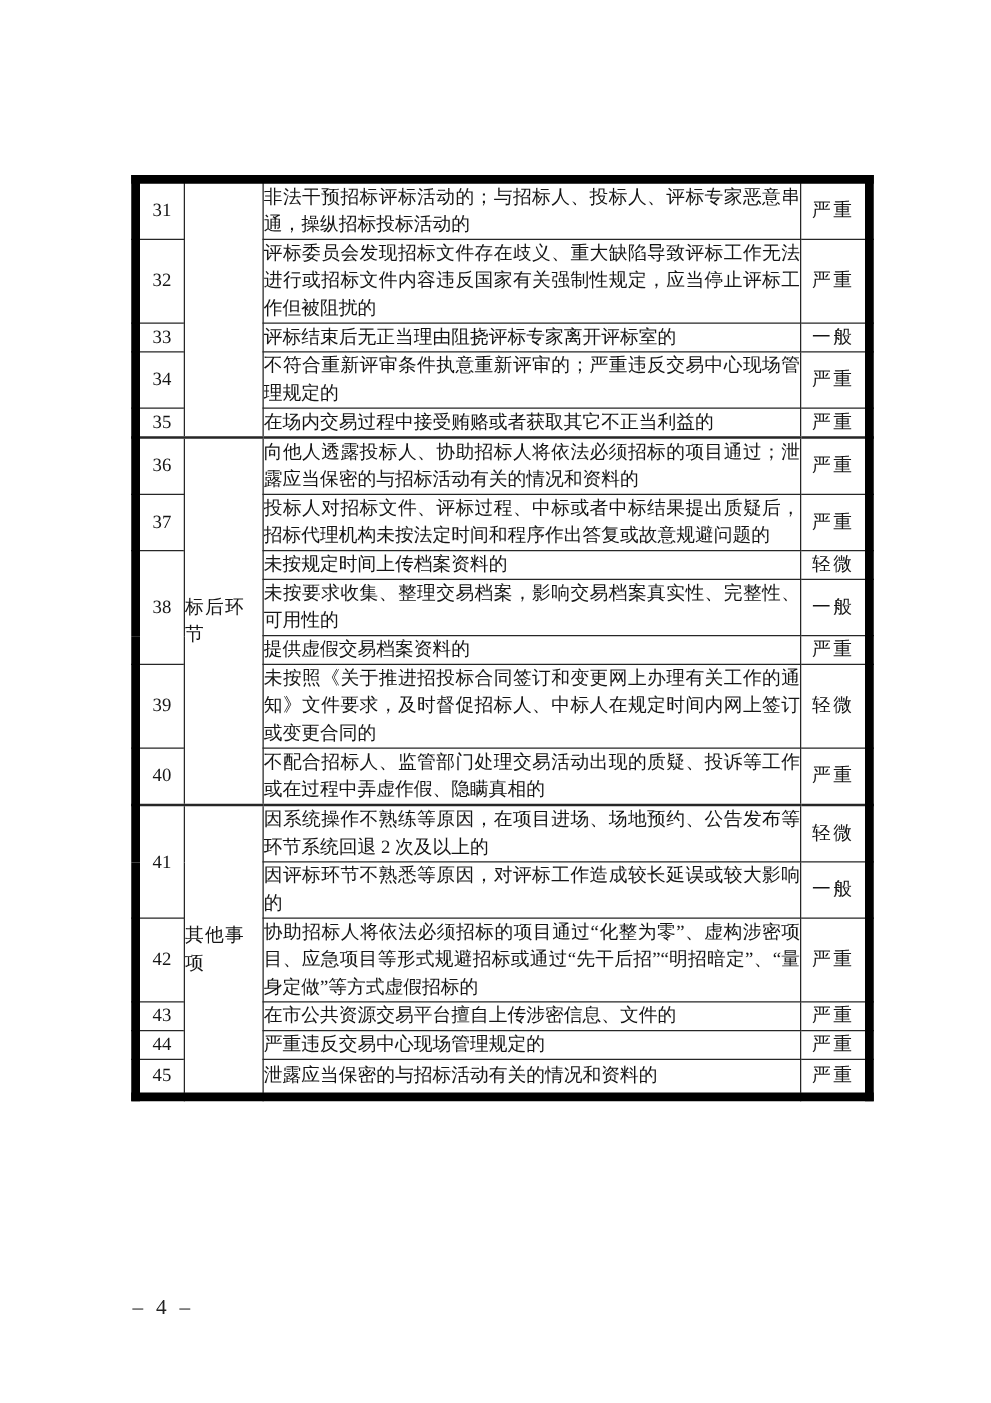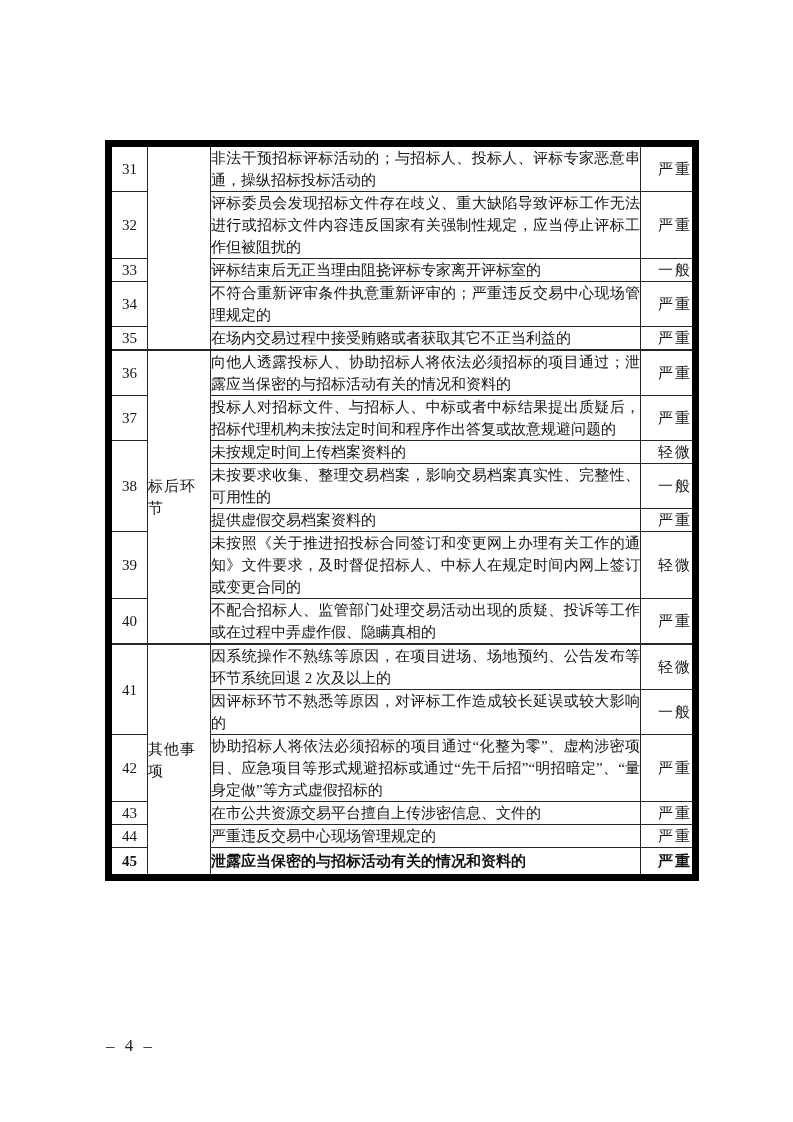--- a/index.html
+++ b/index.html
@@ -49,29 +49,28 @@
     letter-spacing: 1px;
   }
   td.text {
     text-align: justify;
     text-justify: inter-ideograph;
     text-justify: inter-character;
     padding: 0 3px;
     word-break: normal;
   }
   td.sev {
-    text-align: right;
+    text-align: center;
     letter-spacing: 2px;
   }
   tr.sec td {
     border-top-width: 2px;
   }
   tr.tall {
     height: 30px;
-    font-weight: bold;
   }
   .page-num {
     position: absolute;
     left: 106px;
     top: 1036px;
     font-size: 17px;
     letter-spacing: 3px;
     color: #222;
   }
 </style>
@@ -116,21 +115,21 @@
       </tr>
 
       <tr class="sec">
         <td class="num">36</td>
         <td class="cat" rowspan="7">标后环节</td>
         <td class="text">向他人透露投标人、协助招标人将依法必须招标的项目通过；泄露应当保密的与招标活动有关的情况和资料的</td>
         <td class="sev">严重</td>
       </tr>
       <tr>
         <td class="num">37</td>
-        <td class="text">投标人对招标文件、与招标人、中标或者中标结果提出质疑后，招标代理机构未按法定时间和程序作出答复或故意规避问题的</td>
+        <td class="text">投标人对招标文件、评标过程、中标或者中标结果提出质疑后，招标代理机构未按法定时间和程序作出答复或故意规避问题的</td>
         <td class="sev">严重</td>
       </tr>
       <tr>
         <td class="num" rowspan="3">38</td>
         <td class="text">未按规定时间上传档案资料的</td>
         <td class="sev">轻微</td>
       </tr>
       <tr>
         <td class="text">未按要求收集、整理交易档案，影响交易档案真实性、完整性、可用性的</td>
         <td class="sev">一般</td>

